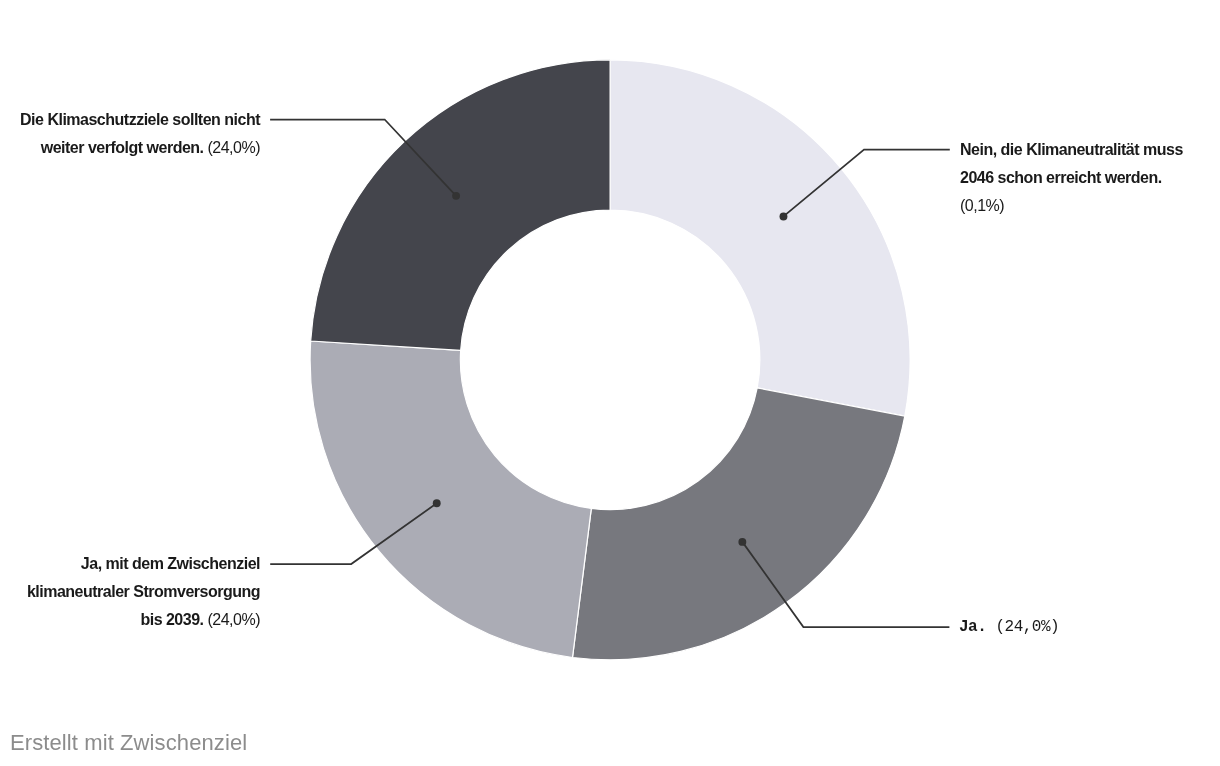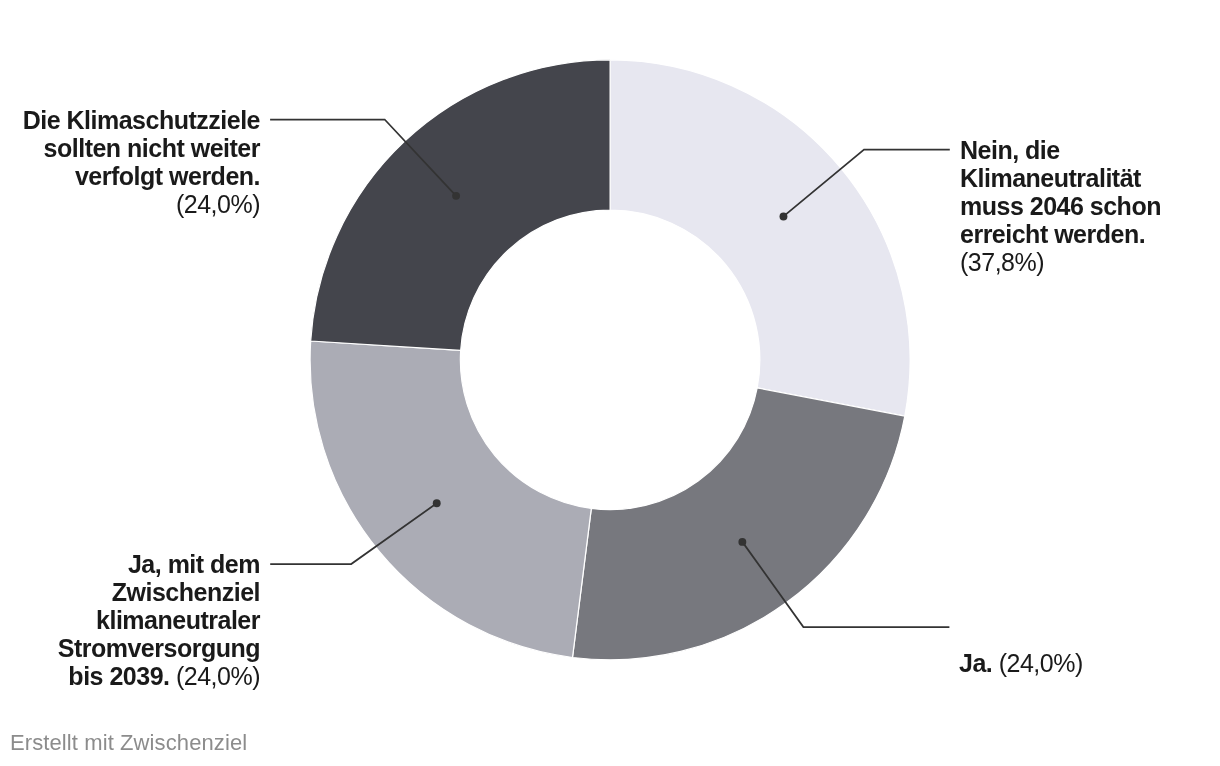--- a/index.html
+++ b/index.html
@@ -5,21 +5,21 @@
 <style>
   html,body{margin:0;padding:0;}
   body{
     width:1220px;height:766px;background:#ffffff;overflow:hidden;
     font-family:"Liberation Sans",sans-serif;
   }
   #stage{position:relative;width:1220px;height:766px;background:#ffffff;}
   svg.donut{position:absolute;left:0;top:0;width:1220px;height:766px;display:block;}
   .lbl{
     position:absolute;color:#1a1a1a;
-    font-size:25px;line-height:28px;letter-spacing:-0.5px;
+    font-size:16px;line-height:28px;letter-spacing:-0.5px;
     transform:translateZ(0);
   }
   .lbl b{font-weight:700;}
   .lbl .pct{font-weight:400;}
   .credit{
     position:absolute;left:10px;top:730px;color:#8c8c8c;
     font-size:22px;letter-spacing:0.1px;
     transform:translateZ(0);
   }
 </style>
@@ -44,24 +44,24 @@
     <g fill="#333333">
         <circle cx="783.47" cy="216.43" r="3.95"></circle>
         <circle cx="742.35" cy="541.88" r="3.95"></circle>
         <circle cx="436.73" cy="503.27" r="3.95"></circle>
         <circle cx="456.08" cy="195.83" r="3.95"></circle>
       </g>
   </svg>
 
   <div class="lbl" style="left:960px;top:136px;width:246px;text-align:left;">
     <b>Nein, die Klimaneutralität muss 2046 schon erreicht werden.</b>
-    <span class="pct">(37,8%)</span>
+    <span class="pct">(0,1%)</span>
   </div>
 
-  <div class="lbl" style="left:959px;top:649px;width:240px;text-align:left;">
+  <div class="lbl" style="left:959px;top:613px;width:240px;text-align:left;font-family:Liberation Mono, monospace;">
     <b>Ja.</b>
     <span class="pct">(24,0%)</span>
   </div>
 
   <div class="lbl" style="left:20px;top:550px;width:240px;text-align:right;">
     <b>Ja, mit dem Zwischenziel klimaneutraler Stromversorgung bis 2039.</b>
     <span class="pct">(24,0%)</span>
   </div>
 
   <div class="lbl" style="left:20px;top:106px;width:240px;text-align:right;">

